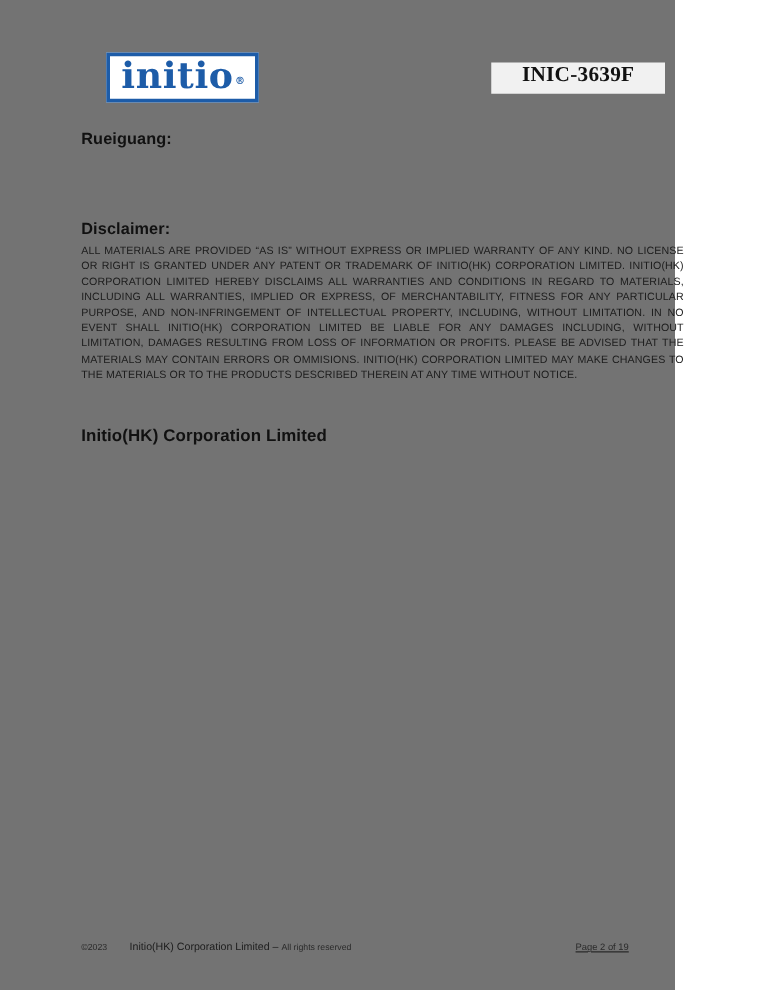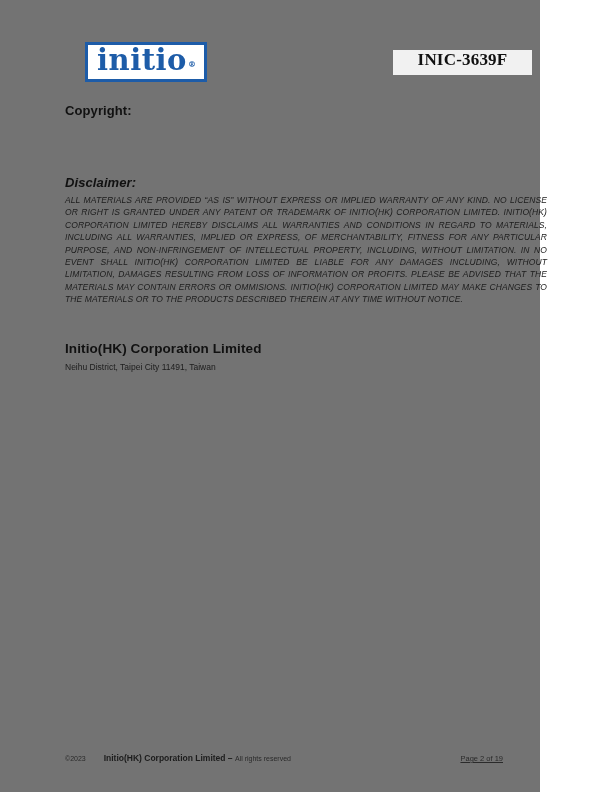--- a/index.html
+++ b/index.html
@@ -86,21 +86,21 @@
     line-height: 12.4px;
     color: #1c1c1c;
     letter-spacing: 0.1px;
   }
   .justified {
     text-align: justify;
     text-align-last: left;
   }
 
   .copyright-section { top: 103px; }
-  .disclaimer-section { top: 175px; font-style: italic; }
+  .disclaimer-section { top: 175px; }
 
   .company-section { top: 341px; }
   .company-name {
     font-size: 13.5px;
     font-weight: bold;
     color: #111111;
     margin-bottom: 5px;
     letter-spacing: 0.1px;
   }
   .address-line {
@@ -114,49 +114,48 @@
     position: absolute;
     left: 65px;
     top: 747px;
     width: 438px;
     display: flex;
     justify-content: space-between;
     align-items: baseline;
   }
   .footer-left { white-space: nowrap; color: #2a2a2a; }
   .footer-small { font-size: 7px; }
-  .footer-bold { font-size: 8.5px; font-weight: bold; color: #1c1c1c; padding-left: 16px; }
+  .footer-bold { font-size: 8.5px; font-weight: normal; color: #1c1c1c; padding-left: 16px; }
   .footer-page { font-size: 7.5px; color: #2a2a2a; white-space: nowrap; text-decoration: underline; }
 </style>
 </head>
 <body>
 
 <div class="page">
 
   <div class="logo-box">
     <span class="logo-text">initio</span>
       <span class="logo-reg">®</span>
   </div>
 
   <div class="model-box">
     <span class="model-text">INIC-3639F</span>
   </div>
 
   <div class="section copyright-section">
-    <div class="section-heading">Copyright:</div>
+    <div class="section-heading">Rueiguang:</div>
   </div>
 
   <div class="section disclaimer-section">
     <div class="section-heading">Disclaimer:</div>
     <div class="body-text justified">ALL MATERIALS ARE PROVIDED “AS IS” WITHOUT EXPRESS OR IMPLIED WARRANTY OF ANY KIND.  NO LICENSE OR RIGHT IS GRANTED UNDER ANY PATENT OR TRADEMARK OF INITIO(HK) CORPORATION LIMITED.  INITIO(HK) CORPORATION LIMITED HEREBY DISCLAIMS ALL WARRANTIES AND CONDITIONS IN REGARD TO MATERIALS, INCLUDING ALL WARRANTIES, IMPLIED OR EXPRESS, OF MERCHANTABILITY, FITNESS FOR ANY PARTICULAR PURPOSE, AND NON-INFRINGEMENT OF INTELLECTUAL PROPERTY, INCLUDING, WITHOUT LIMITATION. IN NO EVENT SHALL INITIO(HK) CORPORATION LIMITED BE LIABLE FOR ANY DAMAGES INCLUDING, WITHOUT LIMITATION, DAMAGES RESULTING FROM LOSS OF INFORMATION OR PROFITS. PLEASE BE ADVISED THAT THE MATERIALS MAY CONTAIN ERRORS OR OMMISIONS. INITIO(HK) CORPORATION LIMITED MAY MAKE CHANGES TO THE MATERIALS OR TO THE PRODUCTS DESCRIBED THEREIN AT ANY TIME WITHOUT NOTICE.</div>
   </div>
 
   <div class="section company-section">
     <div class="company-name">Initio(HK) Corporation Limited</div>
-    <div class="address-line">Neihu District, Taipei City 11491, Taiwan</div>
   </div>
 
   <div class="footer">
     <div class="footer-left">
       <span class="footer-small">©2023 </span><span class="footer-bold">Initio(HK) Corporation Limited – </span><span class="footer-small">All rights reserved</span>
     </div>
     <div class="footer-page">Page 2 of 19</div>
   </div>
 
 </div>

